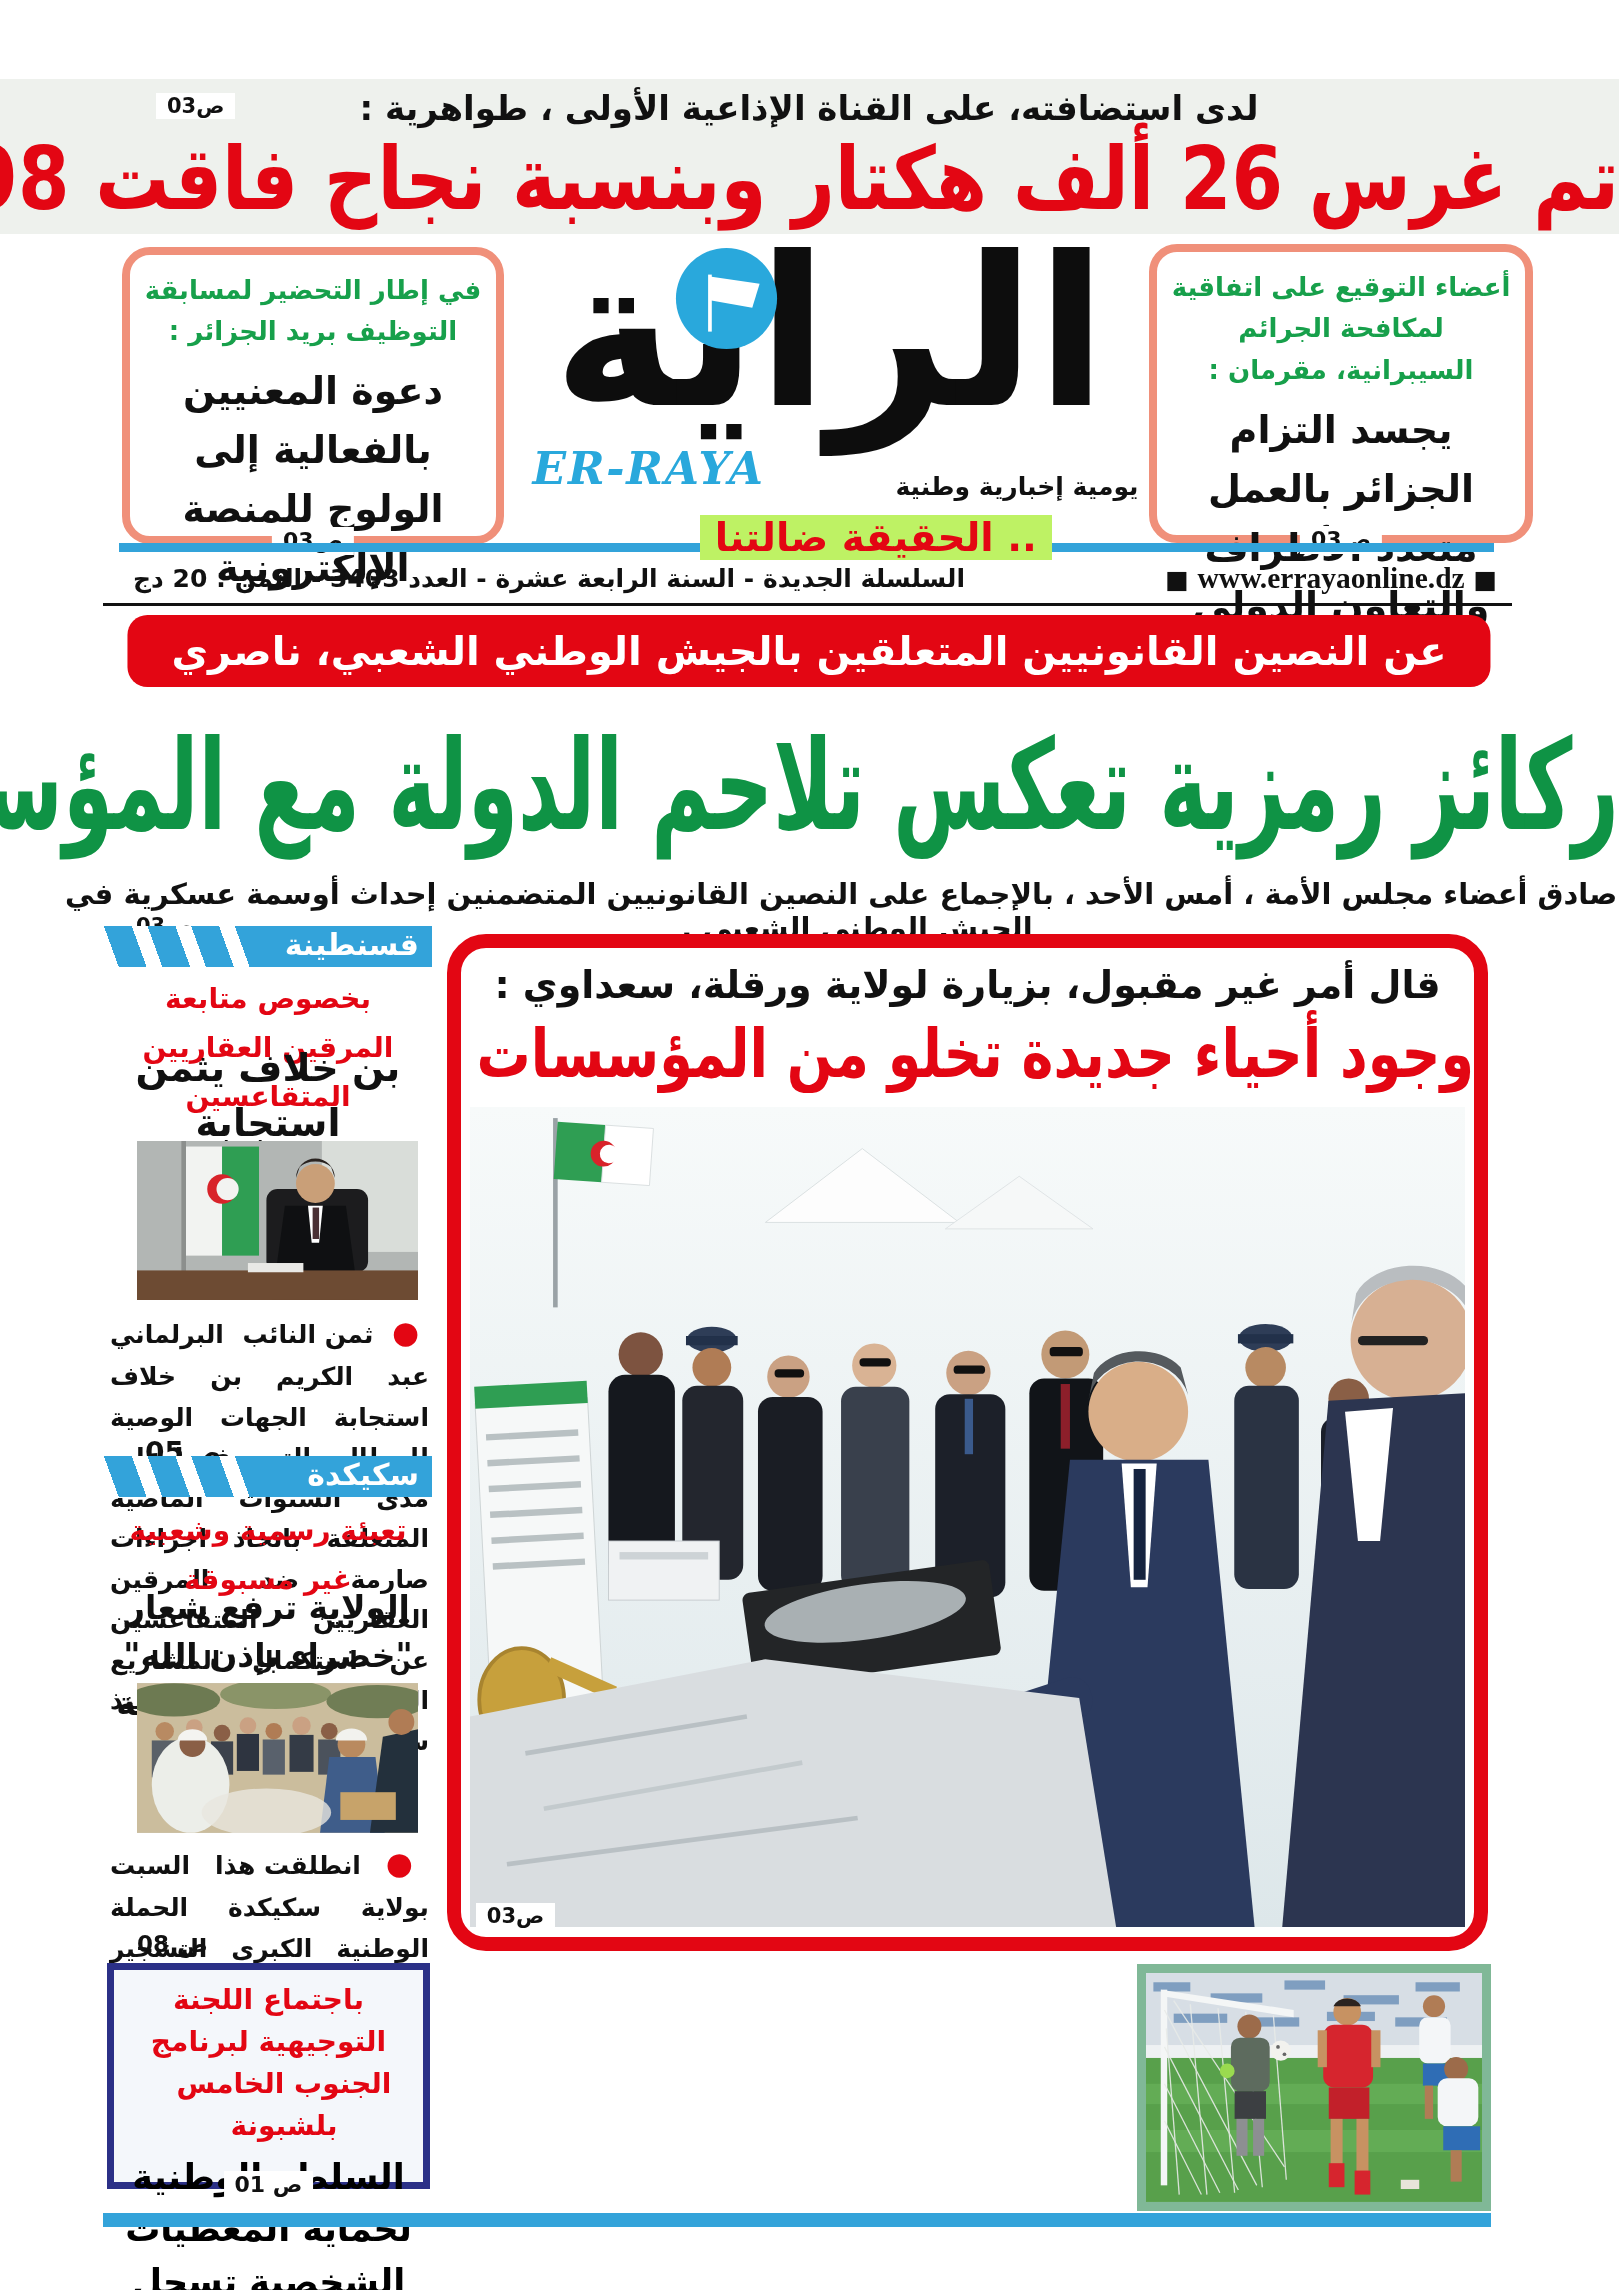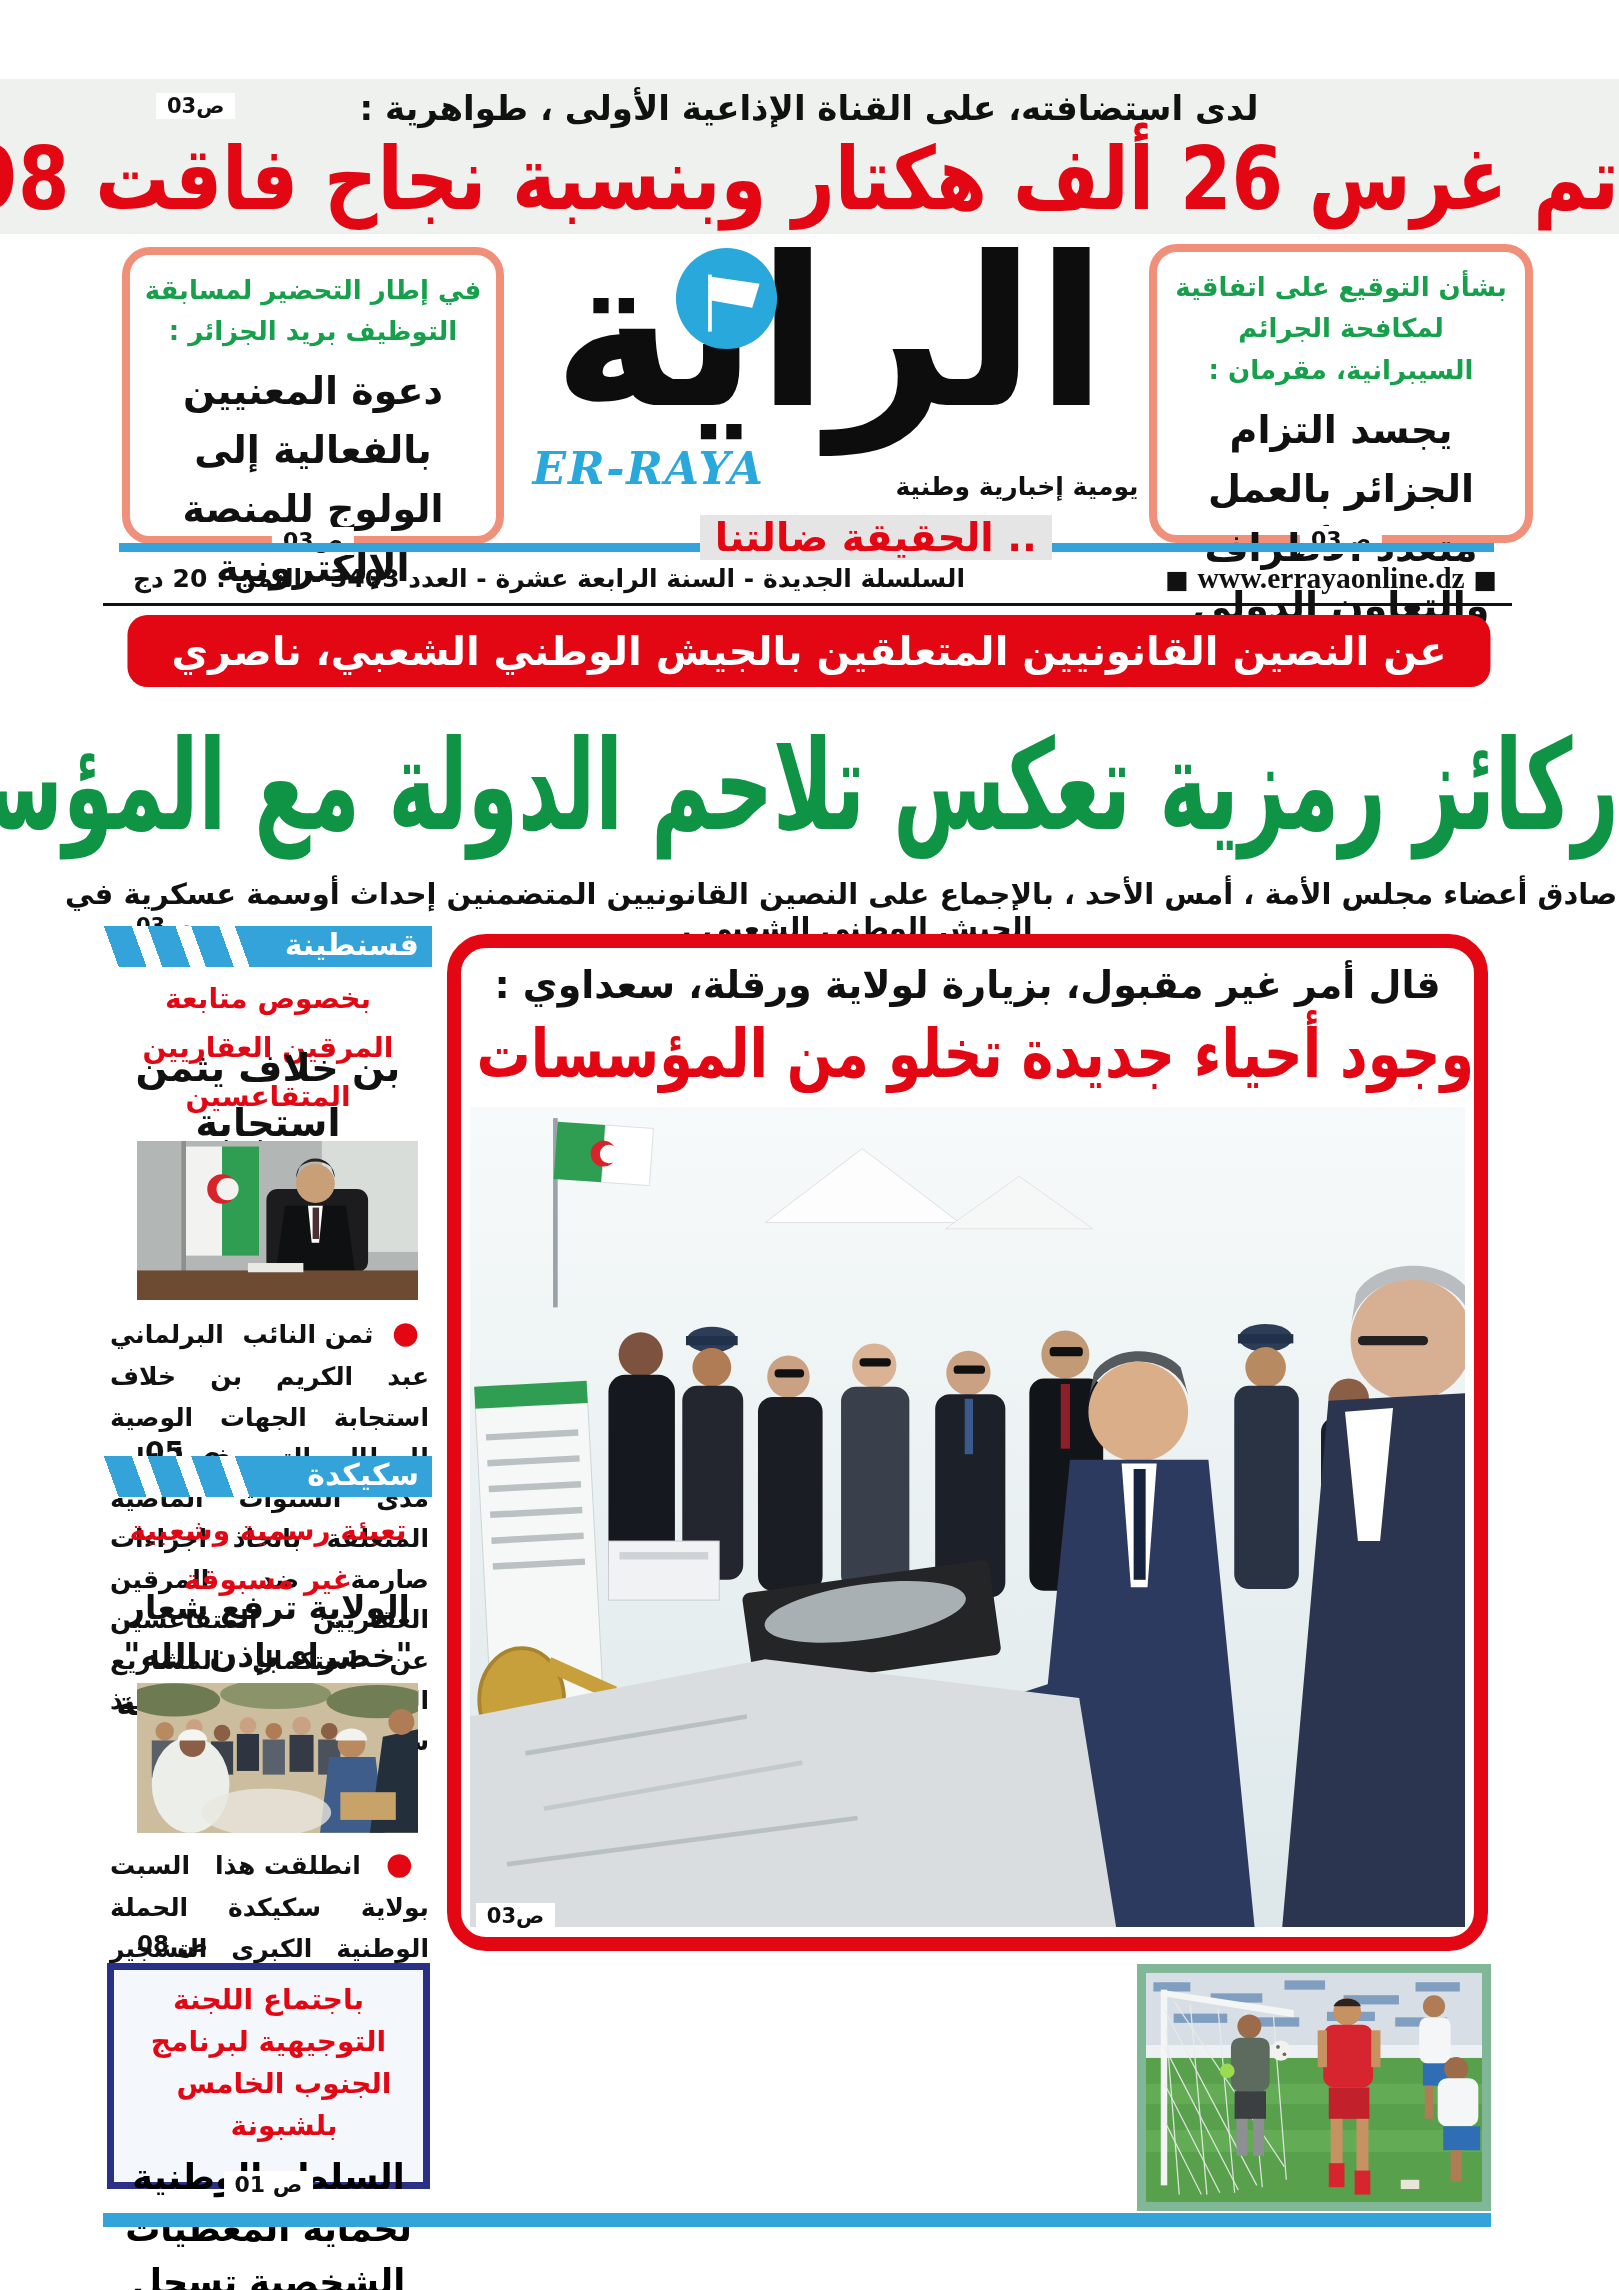--- a/index.html
+++ b/index.html
@@ -17,21 +17,21 @@
                 transform:scaleY(1.18);transform-origin:top center;letter-spacing:-0.9px;}
   
   .sbox{border:8.3px solid #f0907a;border-radius:28px;background:#fff;padding:14.8px 9.2px 24px 9.2px;box-sizing:border-box;}
   .sbox .gk{color:#17a04b;font-size:26px;font-weight:bold;line-height:1.6;}
   .sbox .tt{color:#111;font-size:38px;font-weight:bold;line-height:1.55;margin-top:9.2px;}
   .sbox .chip{position:absolute;bottom:-18.5px;left:50%;transform:translateX(-50%);}
   
   .logo-ar{font-size:208px;color:#0d0d0d;font-weight:bold;line-height:1;}
   .logo-latin{color:#29a8dc;font-family:"DejaVu Serif",serif;font-style:italic;font-weight:bold;font-size:44px;letter-spacing:1.8px;}
   .logo-sub{color:#111;font-size:25px;font-weight:bold;}
-  .tagline{color:#e30613;font-size:39px;font-weight:bold;background:#e5e5e5;padding:0 14.8px;}
+  .tagline{color:#e30613;font-size:39px;font-weight:bold;background:#bef264;padding:0 14.8px;}
   .rule-cyan{background:#33a3da;}
   
   .dateline{display:flex;justify-content:space-between;align-items:center;font-size:25px;font-weight:bold;color:#111;}
   .site{font-family:"Liberation Serif",serif;font-size:29.5px;direction:ltr;}
   
   .banner{background:#e30613;color:#fff;border-radius:20px;font-size:40px;font-weight:bold;padding:13px 44px;}
   .headline-green{color:#0f9345;font-size:81px;font-weight:bold;letter-spacing:-0.9px;
                   transform:scaleY(1.55);transform-origin:top center;}
   .standfirst{font-size:29px;font-weight:bold;color:#111;}
   .dot{color:#e30613;font-size:31px;}
@@ -63,21 +63,21 @@
 <body>
 
 <div id="page">
 
   <div class="abs top-band"></div>
   <div class="abs kicker-top ctr b">لدى استضافته، على القناة الإذاعية الأولى ، طواهرية :</div>
   <div class="abs chip" style="left:157px;top:93px;font-size:21px;">ص03</div>
   <div class="abs headline-top ctr b nowrap">تم غرس 26 ألف هكتار وبنسبة نجاح فاقت 98 بالمائة</div>
 
   <div class="abs sbox" style="left:1150px;top:244px;width:384px;height:299px;">
-    <div class="gk ctr">بشأن التوقيع على اتفاقية لمكافحة الجرائم السيبرانية، مقرمان :</div>
+    <div class="gk ctr">أعضاء التوقيع على اتفاقية لمكافحة الجرائم السيبرانية، مقرمان :</div>
     <div class="tt ctr">يجسد التزام الجزائر بالعمل متعدد الأطراف والتعاون الدولي</div>
     <span class="chip">ص03</span>
   </div>
 
   <div class="abs sbox" style="left:123px;top:247px;width:382px;height:297px;">
     <div class="gk ctr">في إطار التحضير لمسابقة التوظيف بريد الجزائر :</div>
     <div class="tt ctr">دعوة المعنيين بالفعالية إلى الولوج للمنصة الإلكترونية</div>
     <span class="chip">ص03</span>
   </div>
 

